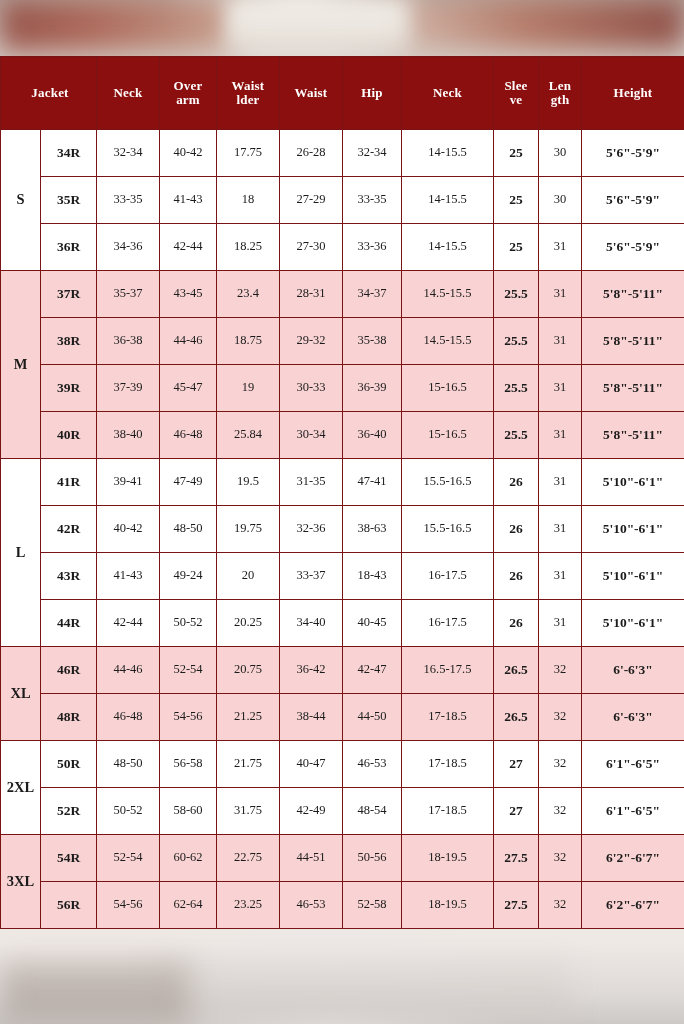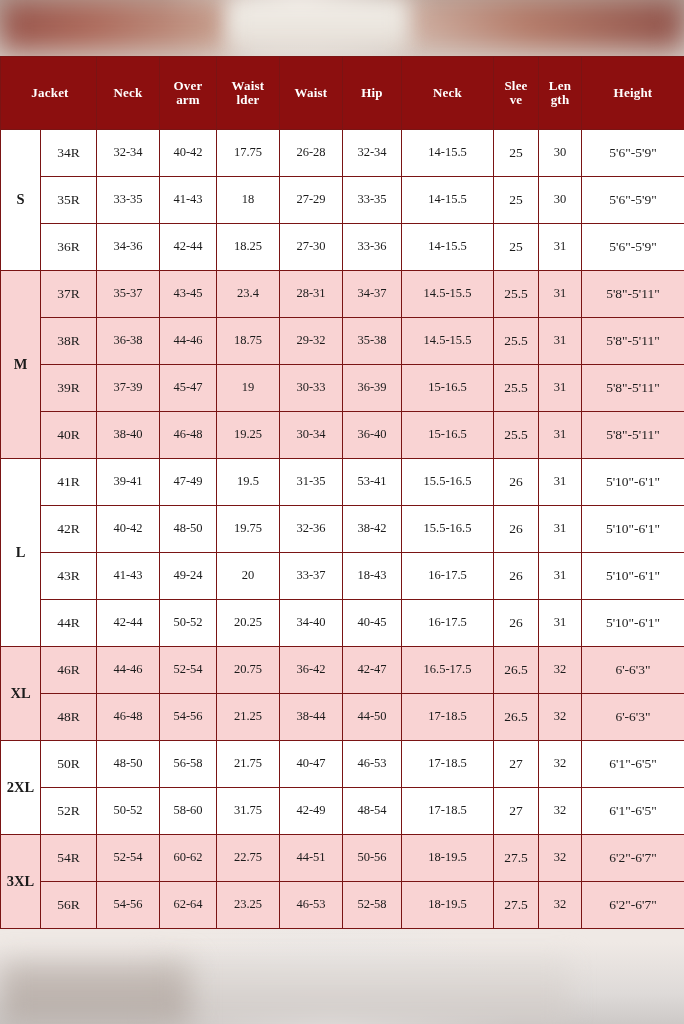--- a/index.html
+++ b/index.html
@@ -89,21 +89,21 @@
     background: #ffffff;
   }
   tbody tr.band-pink td {
     background: #f9d3d3;
   }
   td.size-cell {
     font-weight: bold;
     font-size: 14.5px;
   }
   td.bold-cell {
-    font-weight: normal;
+    font-weight: bold;
     font-size: 13.5px;
   }
   
   col.c-size   { width: 40px; }
   col.c-jacket { width: 56px; }
   col.c-chest  { width: 63px; }
   col.c-over   { width: 57px; }
   col.c-shou   { width: 63px; }
   col.c-waist  { width: 63px; }
   col.c-hip    { width: 59px; }
@@ -237,48 +237,48 @@
         <td>36-39</td>
         <td>15-16.5</td>
         <td class="bold-cell">25.5</td>
         <td>31</td>
         <td class="bold-cell">5'8"-5'11"</td>
       </tr>
       <tr class="band-pink">
         <td class="bold-cell">40R</td>
         <td>38-40</td>
         <td>46-48</td>
-        <td>19.25</td>
+        <td>25.84</td>
         <td>30-34</td>
         <td>36-40</td>
         <td>15-16.5</td>
         <td class="bold-cell">25.5</td>
         <td>31</td>
         <td class="bold-cell">5'8"-5'11"</td>
       </tr>
       <tr>
         <td class="size-cell" rowspan="4">L</td>
         <td class="bold-cell">41R</td>
         <td>39-41</td>
         <td>47-49</td>
         <td>19.5</td>
         <td>31-35</td>
-        <td>53-41</td>
+        <td>47-41</td>
         <td>15.5-16.5</td>
         <td class="bold-cell">26</td>
         <td>31</td>
         <td class="bold-cell">5'10"-6'1"</td>
       </tr>
       <tr>
         <td class="bold-cell">42R</td>
         <td>40-42</td>
         <td>48-50</td>
         <td>19.75</td>
         <td>32-36</td>
-        <td>38-42</td>
+        <td>38-63</td>
         <td>15.5-16.5</td>
         <td class="bold-cell">26</td>
         <td>31</td>
         <td class="bold-cell">5'10"-6'1"</td>
       </tr>
       <tr>
         <td class="bold-cell">43R</td>
         <td>41-43</td>
         <td>49-24</td>
         <td>20</td>

